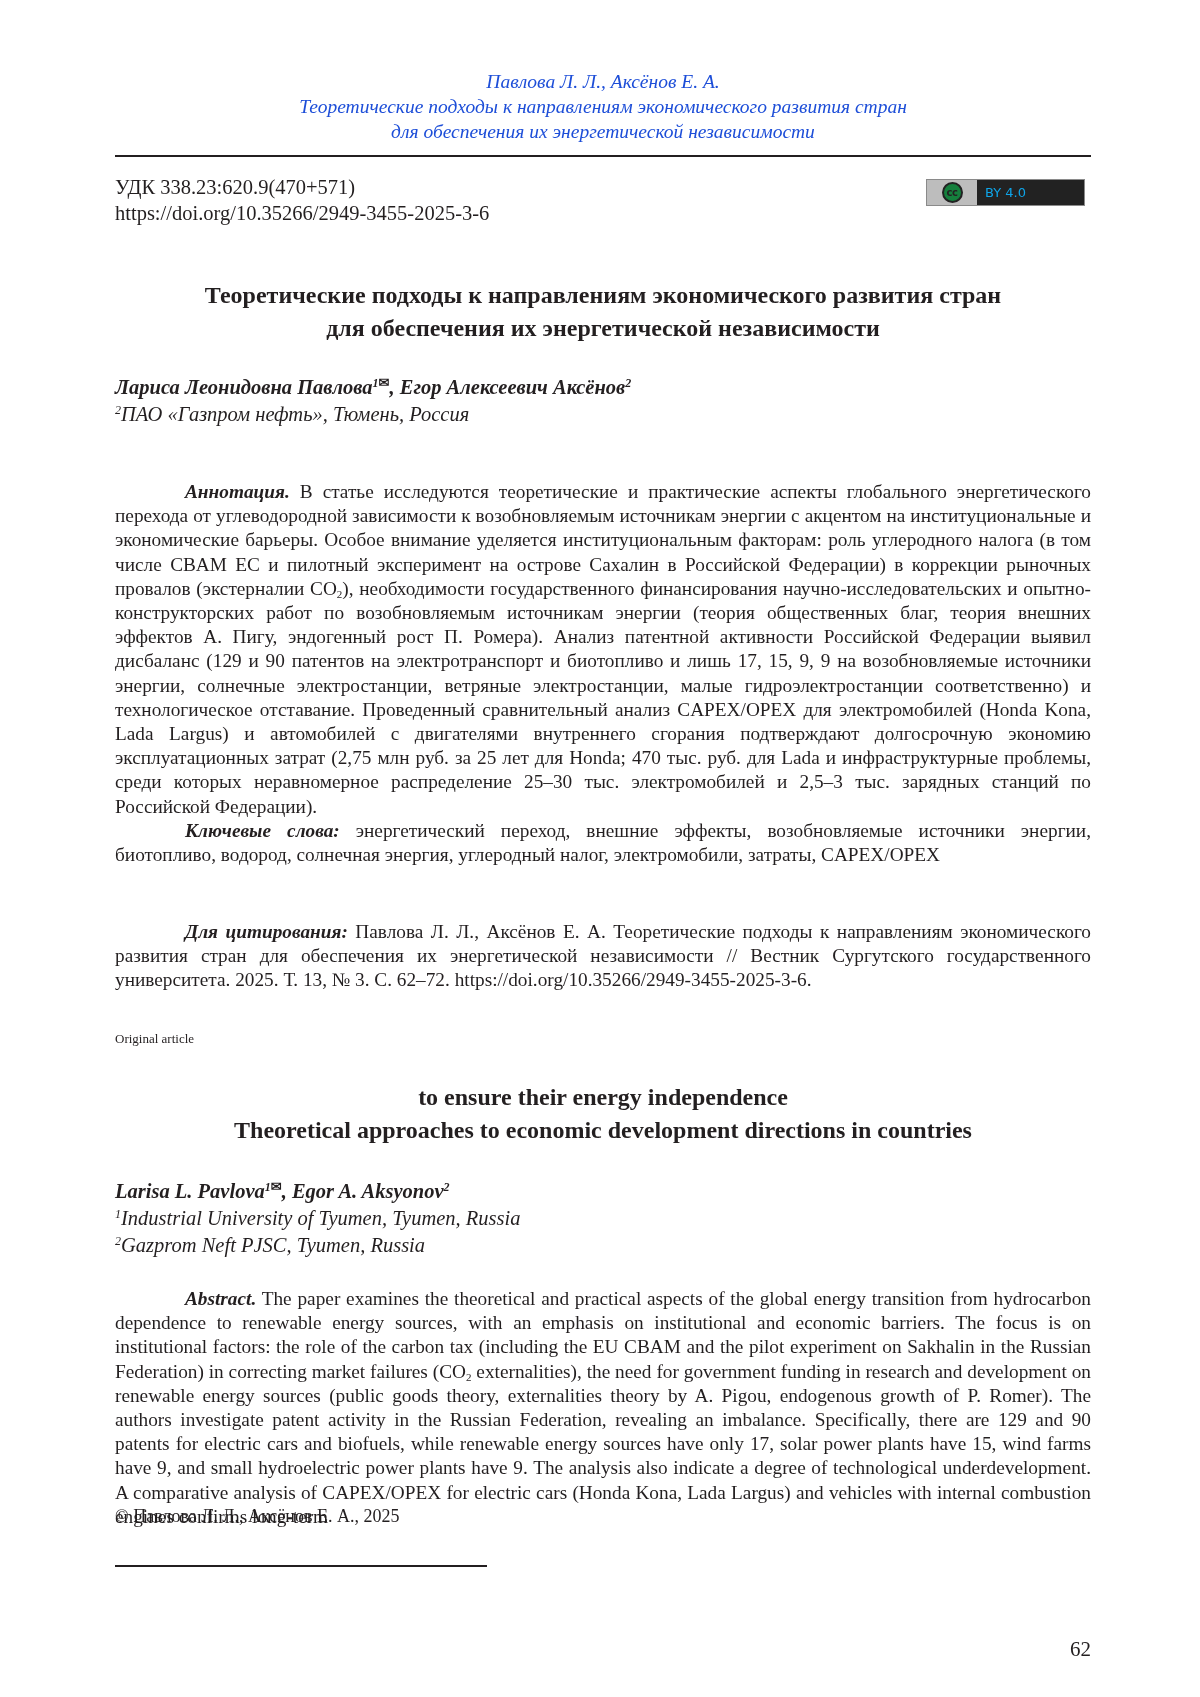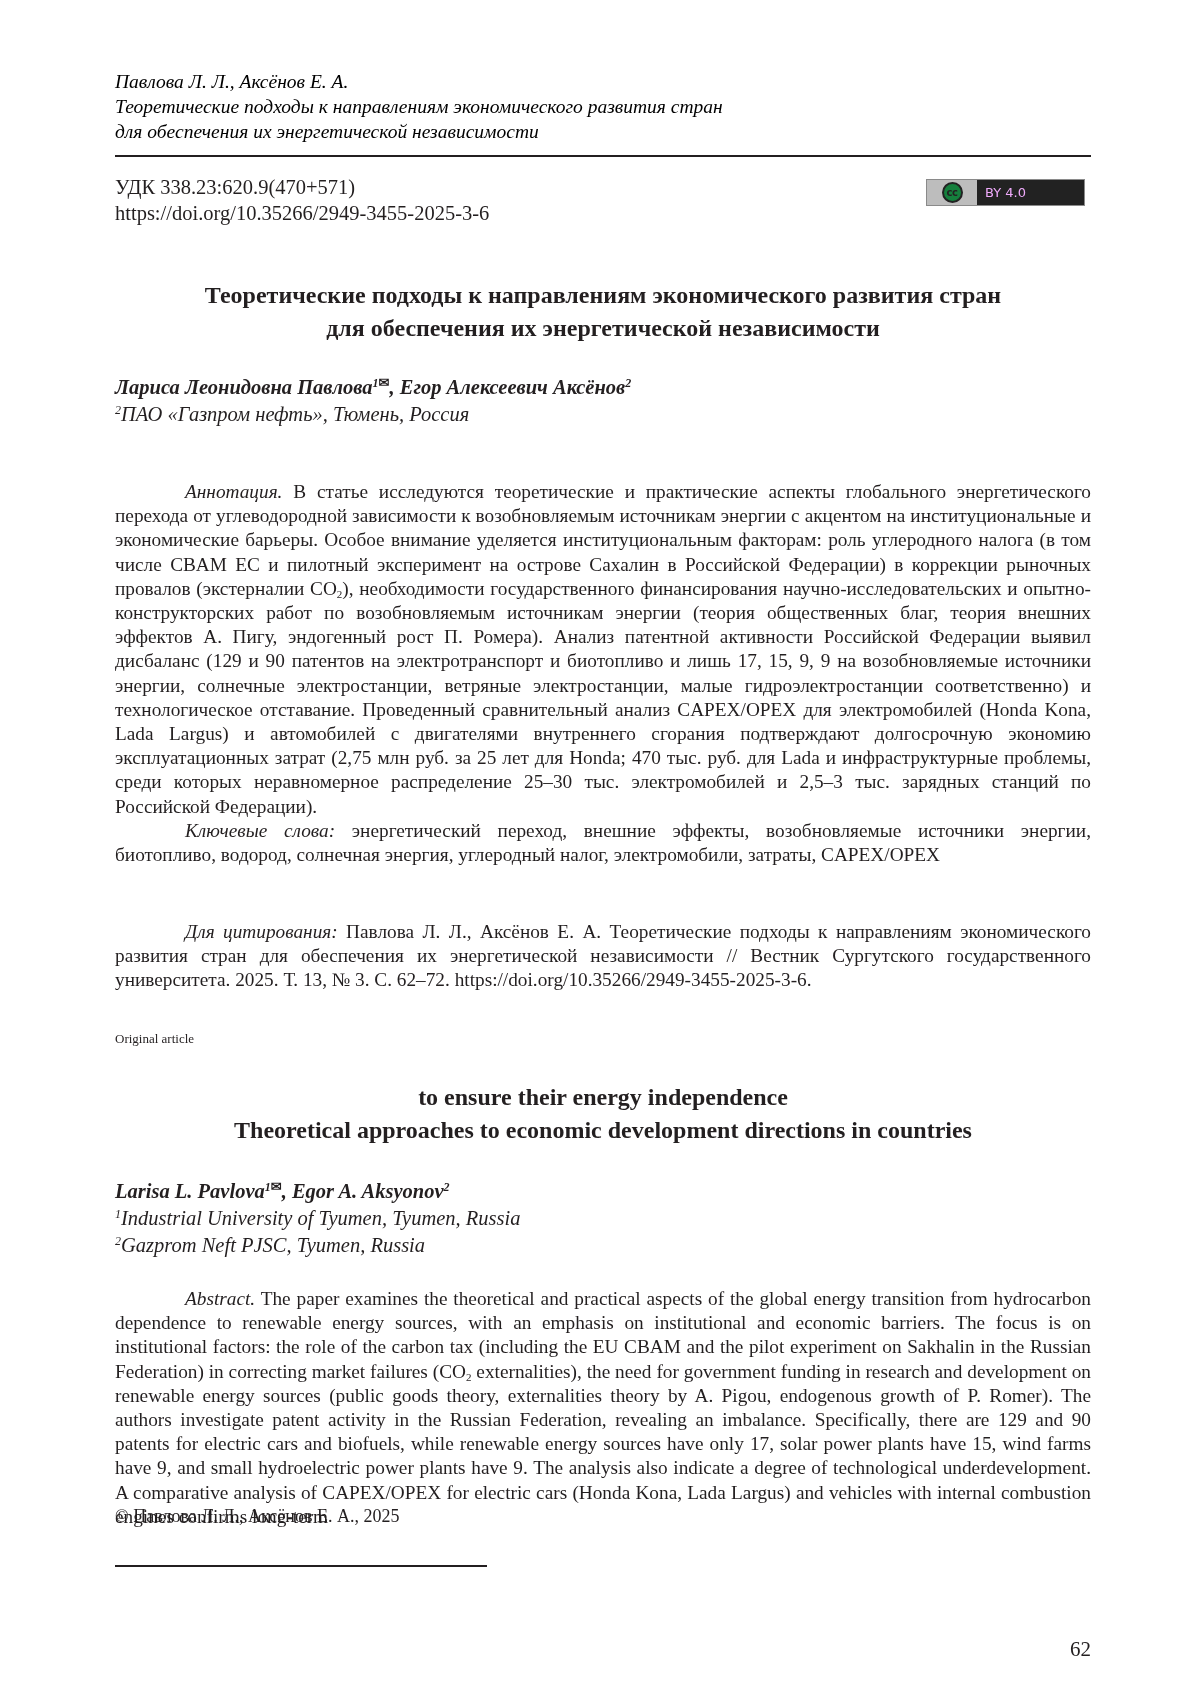--- a/index.html
+++ b/index.html
@@ -4,52 +4,52 @@
 <style>
   html, body { margin: 0; padding: 0; background: #ffffff; }
   body {
     width: 1200px; height: 1697px; position: relative; overflow: hidden;
     font-family: "Liberation Serif", "DejaVu Serif", serif;
     color: #231f20;
   }
   .page { position: absolute; left: 115px; top: 0; width: 976px; }
 
   
-  .running-header { position: absolute; top: 69px; left: 0; width: 976px; text-align: left;
-    font-style: italic; font-size: 19.5px; line-height: 25px; color: #000000; }
+  .running-header { position: absolute; top: 69px; left: 0; width: 976px; text-align: center;
+    font-style: italic; font-size: 19.5px; line-height: 25px; color: #1d4ed8; }
   .header-rule { position: absolute; top: 155px; left: 0; width: 976px; height: 0;
     border-top: 2.5px solid #231f20; }
 
   
   .meta { position: absolute; top: 174px; left: 0; font-size: 20.5px; line-height: 26px; }
   .cc-badge { position: absolute; top: 179px; left: 811px; width: 159px; height: 27px;
     border: 1.5px solid #8a8a8a; background: #222; display: flex; align-items: center;
     box-sizing: border-box; }
   .cc-left { width: 50px; height: 100%; background: #bdbdbd; display: flex; align-items: center;
     justify-content: center; }
   .cc-circle { width: 21px; height: 21px; border-radius: 50%; background: #15803d; border: 2px solid #222;
     box-sizing: border-box; display: flex; align-items: center; justify-content: center;
     font-family: "DejaVu Sans", sans-serif; font-size: 10px; font-weight: bold; color: #222; letter-spacing: -0.5px; }
-  .cc-text { color: #f0abfc; font-family: "DejaVu Sans", sans-serif; font-size: 13px; padding-left: 8px; }
+  .cc-text { color: #0ea5e9; font-family: "DejaVu Sans", sans-serif; font-size: 13px; padding-left: 8px; }
 
   .title { position: absolute; left: 0; width: 976px; text-align: center; font-weight: bold;
     font-size: 24px; line-height: 33px; }
   .title-ru { top: 279px; }
   .title-en { top: 1081px; }
 
   .authors { position: absolute; left: 0; font-style: italic; font-size: 20.5px; line-height: 27px; }
   .authors .names { font-weight: bold; }
   .authors sup { font-size: 12px; vertical-align: 7px; line-height: 0; }
   .mail { font-style: normal; font-size: 13px; }
   .authors-ru { top: 374px; }
   .authors-en { top: 1178px; }
 
   .para { position: absolute; left: 0; width: 976px; font-size: 19.3px; line-height: 24.2px;
     text-align: justify; }
-  .para .lead { font-weight: normal; font-style: italic; }
+  .para .lead { font-weight: bold; font-style: italic; }
   .para p { margin: 0; text-indent: 70px; }
   .para sub { font-size: 11px; vertical-align: -3px; line-height: 0; }
   .abstract-ru { top: 480px; }
   .citation { top: 920px; }
   .abstract-en { top: 1287px; }
 
   .orig-label { position: absolute; top: 1026px; left: 0; font-size: 13px; line-height: 26px; }
 
   .foot-rule { position: absolute; top: 1565px; left: 0; width: 372px; height: 0;
     border-top: 2.5px solid #231f20; }

